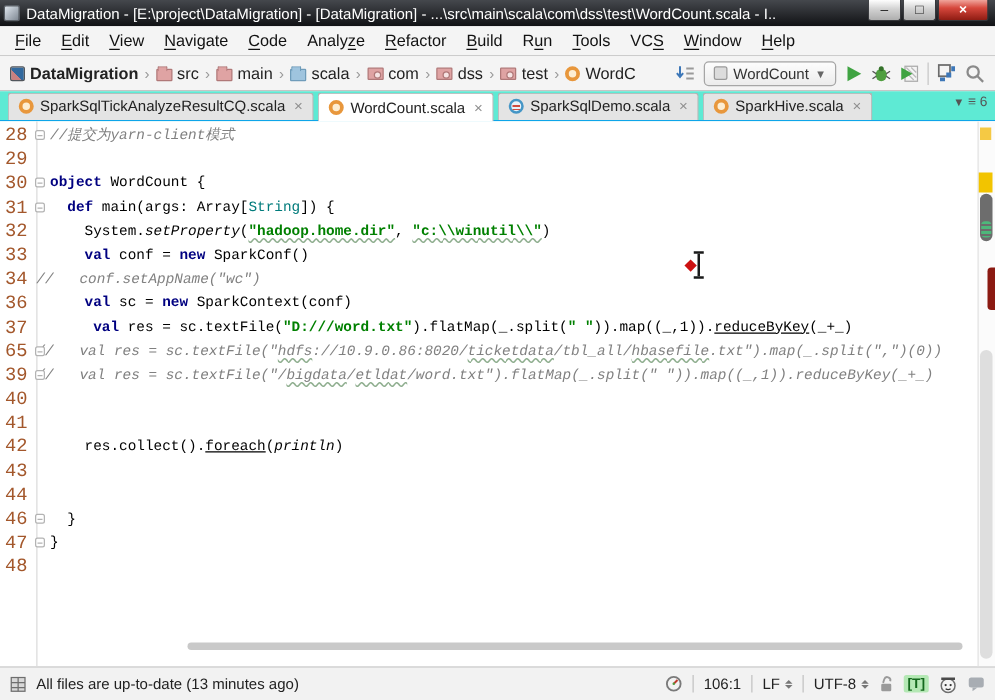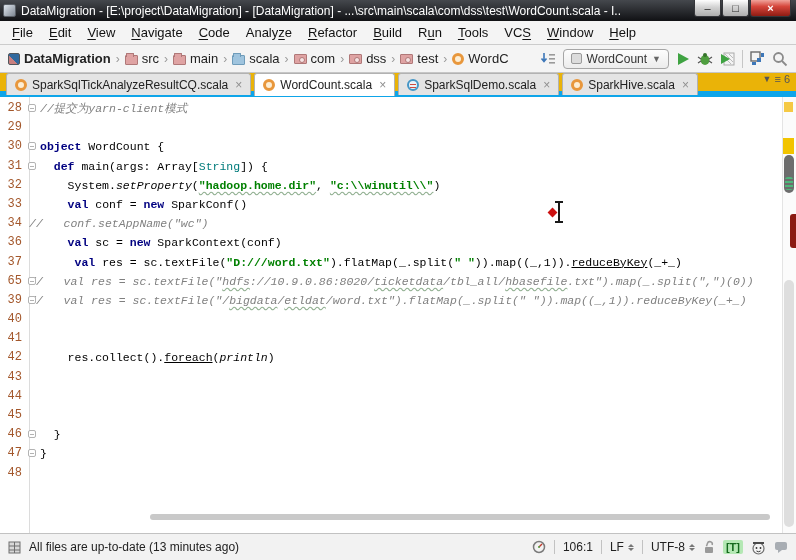--- a/index.html
+++ b/index.html
@@ -56,37 +56,37 @@
   .tb-right { margin-left:auto; display:flex; align-items:center; gap:7px; }
   .tb-sep { width:1px; height:18px; background:#c6c6c6; }
   .run-combo { height:20px; display:flex; align-items:center; gap:5px; padding:0 7px;
     border:1px solid #a6a6a6; border-radius:4px; background:linear-gradient(#fdfdfd,#ececec);
     font-size:12px; color:#333; }
   .cfg-ic { width:11px; height:11px; border:1px solid #9a9a9a; background:#dcdcdc; border-radius:2px; }
   .combo-arrow { color:#666; font-size:9px; }
   .tb-svg { display:block; }
 
   
-  .tabbar { height:24px; background:#eab308; display:flex; align-items:flex-start;
-    padding:0 6px; border-bottom:6px solid #0ea5e9; }
+  .tabbar { height:24px; background:#5eead4; display:flex; align-items:center;
+    padding:0 6px; border-bottom:1px solid #0ea5e9; }
   .tab { height:22px; display:flex; align-items:center; gap:5px; padding:0 8px; margin-right:3px;
     background:#e4e4e4; border:1px solid #b2b2b2; border-bottom:none; border-radius:3px 3px 0 0;
     font-size:12px; color:#222; white-space:nowrap; }
   .tab.active { background:#ffffff; height:23px; margin-bottom:-1px; }
   .tab-close { color:#8f8f8f; font-size:12px; margin-left:2px; }
   .tab-more { margin-left:auto; display:flex; align-items:center; gap:3px; color:#555;
     font-size:11px; padding-bottom:5px; }
 
   
   .editor { position:relative; height:436px; background:#fff; overflow:hidden; }
   .gutter-line { position:absolute; left:29px; top:0; bottom:0; width:1px; background:#dcdcdc; }
   #code-lines { position:relative; padding-top:2px; }
   .code-line { display:flex; height:19.2px; line-height:19.2px;
     font-family:"Liberation Mono", monospace; font-size:11.5px; }
-  .ln { width:26px; padding-right:4px; text-align:right; color:#a3572b; font-size:12px; flex:none; }
+  .ln { width:26px; padding-right:4px; text-align:right; color:#a3572b; font-size:15px; flex:none; }
   .fold { width:14px; flex:none; position:relative; }
   .fold-ic { position:absolute; left:2px; top:5px; width:8px; height:8px; background:#fff;
     border:1px solid #b3b3b3; border-radius:2px; }
   .fold-ic::after { content:""; position:absolute; left:1px; top:3px; width:4px; height:1px; background:#b3b3b3; }
   .code-text { white-space:pre; color:#000; }
   .code-line.shifted .code-text { margin-left:-11px; }
   .tk-kw { color:#000080; font-weight:bold; }
   .tk-str { color:#008000; font-weight:bold; }
   .tk-com { color:#808080; font-style:italic; }
   .tk-typ { color:#007b7b; }
@@ -362,25 +362,20 @@
           <span class="ln">43</span>
           <span class="fold"></span>
           <span class="code-text"></span>
         </div>
         <div class="code-line">
           <span class="ln">44</span>
           <span class="fold"></span>
           <span class="code-text"></span>
         </div>
         <div class="code-line">
-          <span class="ln">45</span>
-          <span class="fold"></span>
-          <span class="code-text"></span>
-        </div>
-        <div class="code-line">
           <span class="ln">46</span>
           <span class="fold">
             <span class="fold-ic"></span>
           </span>
           <span class="code-text"><span>  }</span></span>
         </div>
         <div class="code-line">
           <span class="ln">47</span>
           <span class="fold">
             <span class="fold-ic"></span>

